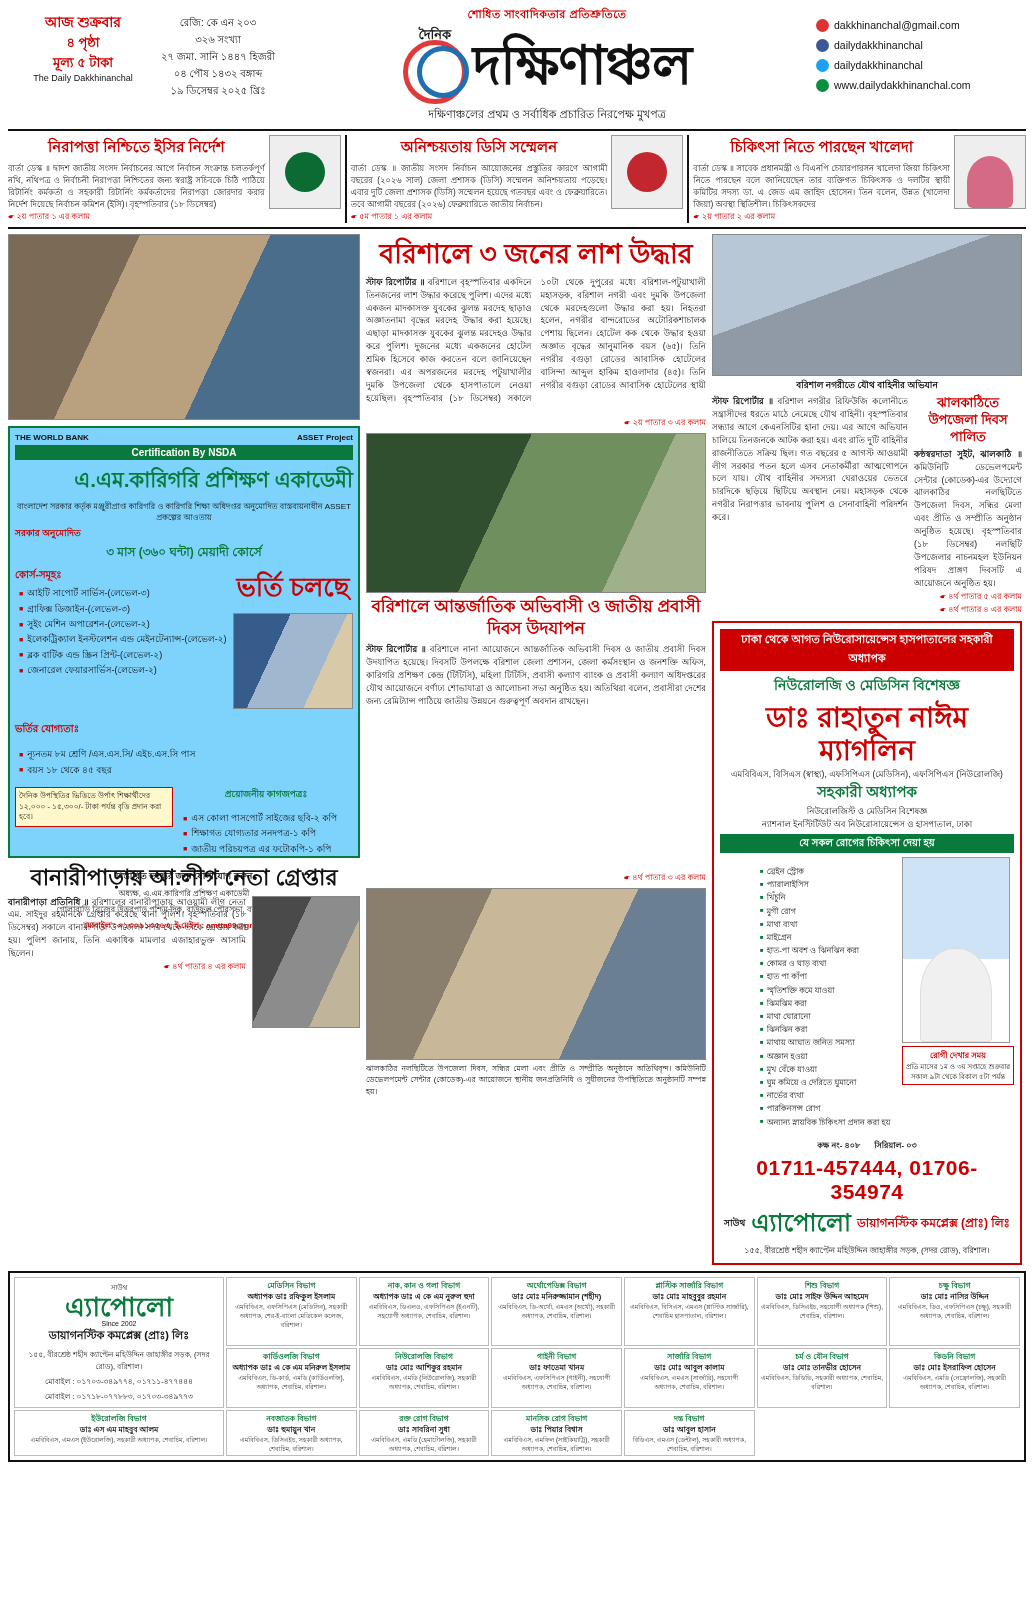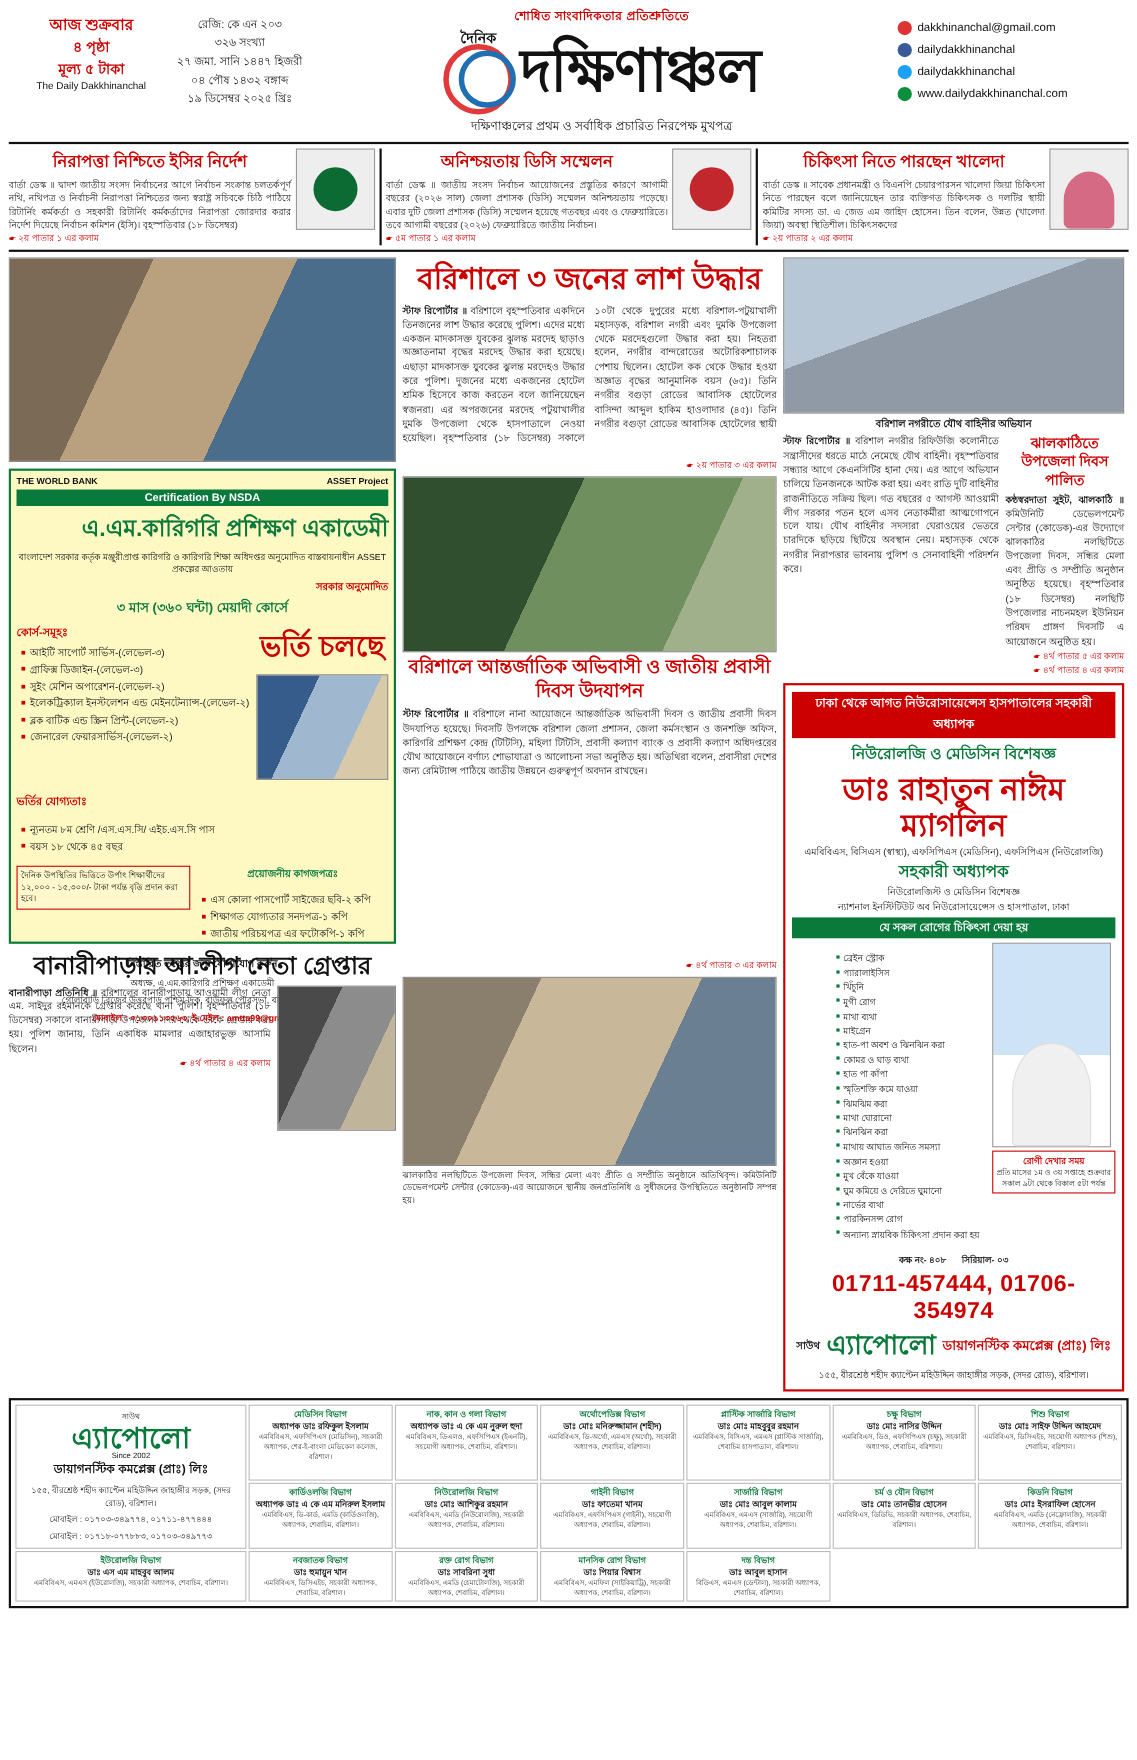--- a/index.html
+++ b/index.html
@@ -68,21 +68,21 @@
 
   .headline { font-size:27px; font-weight:bold; text-align:center; color:#111; line-height:1.25; margin:4px 0; }
   .headline.red { color:#c00; }
   .subhead { font-size:17px; font-weight:bold; text-align:center; color:#c00; line-height:1.3; margin:3px 0; }
   .body2 { column-count:2; column-gap:9px; font-size:8.6px; line-height:1.5; text-align:justify; }
   .body1 { font-size:8.6px; line-height:1.5; text-align:justify; }
   .lead { font-weight:bold; }
   .contd { color:#c00; font-size:8px; text-align:right; }
 
   
-  .ad { border:2px solid #0a7a3c; background:#fef9c3; padding:5px; position:relative; }
+  .ad { border:2px solid #0a7a3c; background:#7dd3fc; padding:5px; position:relative; }
   .ad-banner { background:#0a7a3c; color:#fff; text-align:center; font-size:10px; padding:2px; font-weight:bold; }
   .ad-title { text-align:right; font-size:21px; font-weight:bold; color:#0a7a3c; margin:4px 0 2px; }
   .ad-sub { font-size:8px; text-align:center; line-height:1.4; color:#111; }
   .ad-list { font-size:9px; line-height:1.7; padding-left:4px; }
   .ad-list li { list-style:none; }
   .ad-list li:before { content:"\25A0"; color:#c00; font-size:7px; margin-right:4px; vertical-align:middle; }
   .bhorti { font-size:26px; color:#c00; font-weight:bold; text-align:center; }
   .ad-foot { font-size:8px; text-align:center; line-height:1.5; margin-top:4px; }
   .yellowbox { background:#fff8cc; border:1px solid #c00; font-size:7.5px; padding:3px; line-height:1.4; }
 
@@ -217,21 +217,21 @@
       <div class="photo ph-a" style="height:186px;"></div>
 
       <div class="ad" style="margin-top:6px;height:432px;">
         <div style="display:flex;justify-content:space-between;align-items:center;font-size:8px;font-weight:bold;">
           <span>THE WORLD BANK</span>
           <span>ASSET Project</span>
         </div>
         <div class="ad-banner" style="margin-top:3px;">Certification By NSDA</div>
         <div class="ad-title">এ.এম.কারিগরি প্রশিক্ষণ একাডেমী</div>
         <div class="ad-sub">বাংলাদেশ সরকার কর্তৃক মঞ্জুরীপ্রাপ্ত কারিগরি ও কারিগরি শিক্ষা অধিদপ্তর অনুমোদিত বাস্তবায়নাধীন ASSET প্রকল্পের আওতায়</div>
-        <div style="text-align:right;font-size:9px;margin-top:3px;color:#c00;font-weight:bold;">সরকার অনুমোদিত</div>
+        <div style="text-align:left;font-size:9px;margin-top:3px;color:#c00;font-weight:bold;">সরকার অনুমোদিত</div>
         <div style="text-align:center;font-size:12px;font-weight:bold;color:#0a7a3c;margin-top:2px;">৩ মাস (৩৬০ ঘন্টা) মেয়াদী কোর্সে</div>
         <div style="display:flex;gap:6px;margin-top:4px;">
           <div style="flex:1;">
             <div style="font-size:10px;font-weight:bold;color:#c00;">কোর্স-সমূহঃ</div>
             <ul class="ad-list" style="margin:2px 0;">
               <li>আইটি সাপোর্ট সার্ভিস-(লেভেল-৩)</li>
               <li>গ্রাফিক্স ডিজাইন-(লেভেল-৩)</li>
               <li>সুইং মেশিন অপারেশন-(লেভেল-২)</li>
               <li>ইলেকট্রিক্যাল ইনস্টলেশন এন্ড মেইনটেন্যান্স-(লেভেল-২)</li>
               <li>ব্লক বাটিক এন্ড স্ক্রিন প্রিন্ট-(লেভেল-২)</li>
@@ -405,29 +405,29 @@
           <h5>অর্থোপেডিক্স বিভাগ</h5>
           <p class="dr">ডাঃ মোঃ মনিরুজ্জামান (শহীদ)</p>
           <p>এমবিবিএস, ডি-অর্থো, এমএস (অর্থো), সহকারী অধ্যাপক, শেবাচিম, বরিশাল।</p>
         </div>
       <div class="dir-cell">
           <h5>প্লাস্টিক সার্জারি বিভাগ</h5>
           <p class="dr">ডাঃ মোঃ মাহবুবুর রহমান</p>
           <p>এমবিবিএস, বিসিএস, এমএস (প্লাস্টিক সার্জারি), শেবাচিম হাসপাতাল, বরিশাল।</p>
         </div>
       <div class="dir-cell">
+          <h5>শিশু বিভাগ</h5>
+          <p class="dr">ডাঃ মোঃ সাইফ উদ্দিন আহমেদ</p>
+          <p>এমবিবিএস, ডিসিএইচ, সহযোগী অধ্যাপক (শিশু), শেবাচিম, বরিশাল।</p>
+        </div>
+      <div class="dir-cell">
           <h5>চক্ষু বিভাগ</h5>
           <p class="dr">ডাঃ মোঃ নাসির উদ্দিন</p>
           <p>এমবিবিএস, ডিও, এফসিপিএস (চক্ষু), সহকারী অধ্যাপক, শেবাচিম, বরিশাল।</p>
         </div>
-      <div class="dir-cell">
-          <h5>শিশু বিভাগ</h5>
-          <p class="dr">ডাঃ মোঃ সাইফ উদ্দিন আহমেদ</p>
-          <p>এমবিবিএস, ডিসিএইচ, সহযোগী অধ্যাপক (শিশু), শেবাচিম, বরিশাল।</p>
-        </div>
 
       <div class="dir-cell">
           <h5>কার্ডিওলজি বিভাগ</h5>
           <p class="dr">অধ্যাপক ডাঃ এ কে এম মনিরুল ইসলাম</p>
           <p>এমবিবিএস, ডি-কার্ড, এমডি (কার্ডিওলজি), অধ্যাপক, শেবাচিম, বরিশাল।</p>
         </div>
       <div class="dir-cell">
           <h5>নিউরোলজি বিভাগ</h5>
           <p class="dr">ডাঃ মোঃ আশিকুর রহমান</p>
           <p>এমবিবিএস, এমডি (নিউরোলজি), সহকারী অধ্যাপক, শেবাচিম, বরিশাল।</p>

